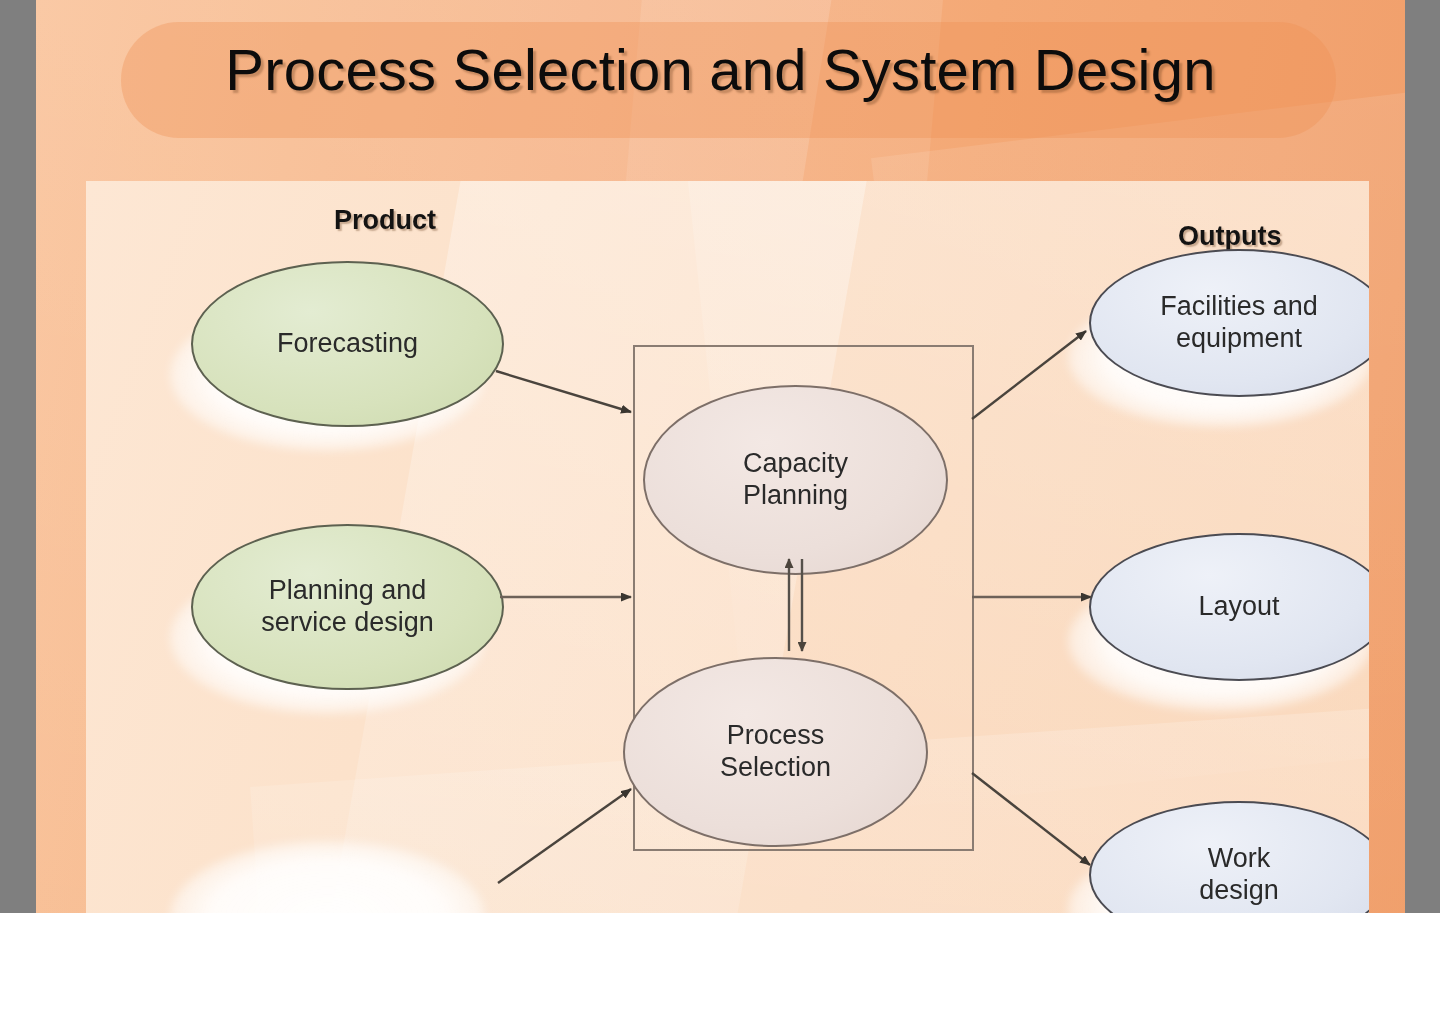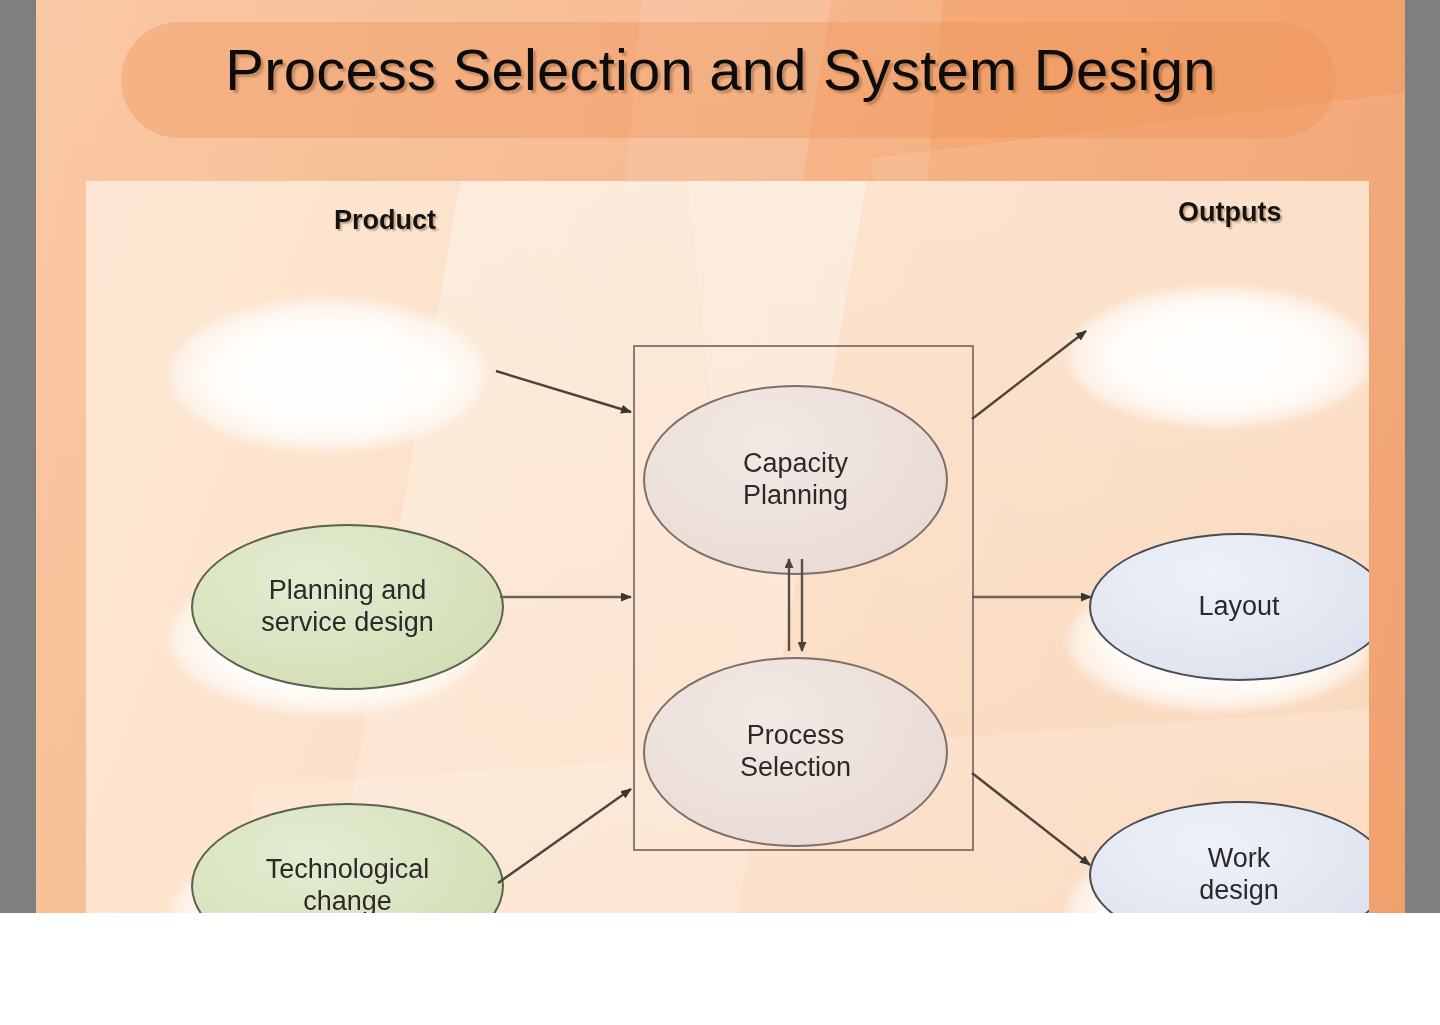--- a/index.html
+++ b/index.html
@@ -125,21 +125,21 @@
   
   .col-header {
     position: absolute;
     font-size: 27px;
     font-weight: bold;
     color: #131313;
     text-shadow: 2px 2px 1.5px rgba(110,70,40,0.38);
     white-space: nowrap;
   }
   #header-inputs  { left: 248px; top: 24px; }
-  #header-outputs { left: 1092px; top: 16px; }
+  #header-outputs { left: 1092px; top: 40px; }
 
   
   .node {
     position: absolute;
     display: flex;
     align-items: center;
     justify-content: center;
     border-radius: 50%;
     text-align: center;
     font-size: 27px;
@@ -182,21 +182,21 @@
   
   #node-forecasting        { left: 105px; top: 80px;  width: 313px; height: 166px; }
   #node-product-service    { left: 105px; top: 343px; width: 313px; height: 166px; }
   #node-technological      { left: 105px; top: 622px; width: 313px; height: 166px; }
   
   #node-facilities         { left: 1003px; top: 68px;  width: 300px; height: 148px; }
   #node-layout             { left: 1003px; top: 352px; width: 300px; height: 148px; }
   #node-work-design        { left: 1003px; top: 620px; width: 300px; height: 148px; }
   
   #node-capacity-planning  { left: 557px; top: 204px; width: 305px; height: 190px; }
-  #node-process-selection  { left: 557px; top: 476px; width: 305px; height: 190px; }
+  #node-process-selection  { left: 537px; top: 476px; width: 305px; height: 190px; }
 
   
   #shadow-forecasting     { left:  84px; top: 118px; width: 315px; height: 152px; }
   #shadow-product-service { left:  84px; top: 381px; width: 315px; height: 152px; }
   #shadow-technological   { left:  84px; top: 660px; width: 315px; height: 152px; }
   #shadow-facilities      { left:  982px; top: 106px; width: 305px; height: 140px; }
   #shadow-layout          { left:  982px; top: 390px; width: 305px; height: 140px; }
   #shadow-work-design     { left:  982px; top: 658px; width: 305px; height: 140px; }
 
   
@@ -257,49 +257,52 @@
 
       <div id="core-box"></div>
 
       <div class="node-shadow" id="shadow-forecasting"></div>
       <div class="node-shadow" id="shadow-product-service"></div>
       <div class="node-shadow" id="shadow-technological"></div>
       <div class="node-shadow" id="shadow-facilities"></div>
       <div class="node-shadow" id="shadow-layout"></div>
       <div class="node-shadow" id="shadow-work-design"></div>
 
+      <div class="node node-input" id="node-forecasting">
+        <span class="node-label">Forecasting</span>
+      </div>
 
       <div class="node node-input" id="node-product-service">
         <span class="node-label">
           <span>Planning and</span><br>
           <span>service design</span>
         </span>
       </div>
 
-      <div class="node node-input" id="node-technological">
-        <span class="node-label">
-          <span>Technological</span><br>
-          <span>change</span>
-        </span>
-      </div>
 
       <div class="node node-core" id="node-capacity-planning">
         <span class="node-label">
           <span>Capacity</span><br>
           <span>Planning</span>
         </span>
       </div>
 
       <div class="node node-core" id="node-process-selection">
         <span class="node-label">
           <span>Process</span><br>
           <span>Selection</span>
         </span>
       </div>
 
+      <div class="node node-output" id="node-facilities">
+        <span class="node-label">
+          <span>Facilities and</span><br>
+          <span>equipment</span>
+        </span>
+      </div>
 
       <div class="node node-output" id="node-layout">
         <span class="node-label">Layout</span>
       </div>
 
       <div class="node node-output" id="node-work-design">
         <span class="node-label">
           <span>Work</span><br>
           <span>design</span>
         </span>

